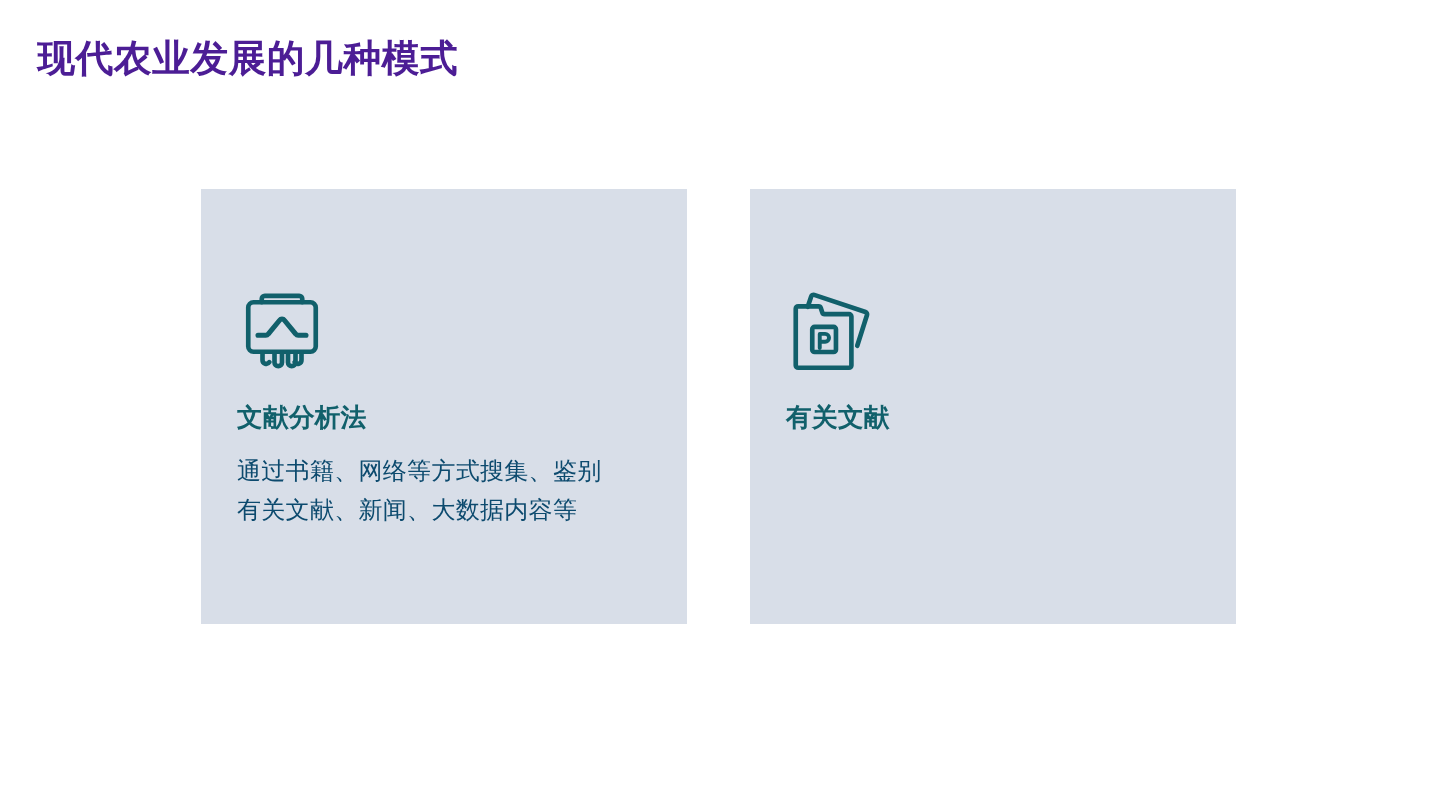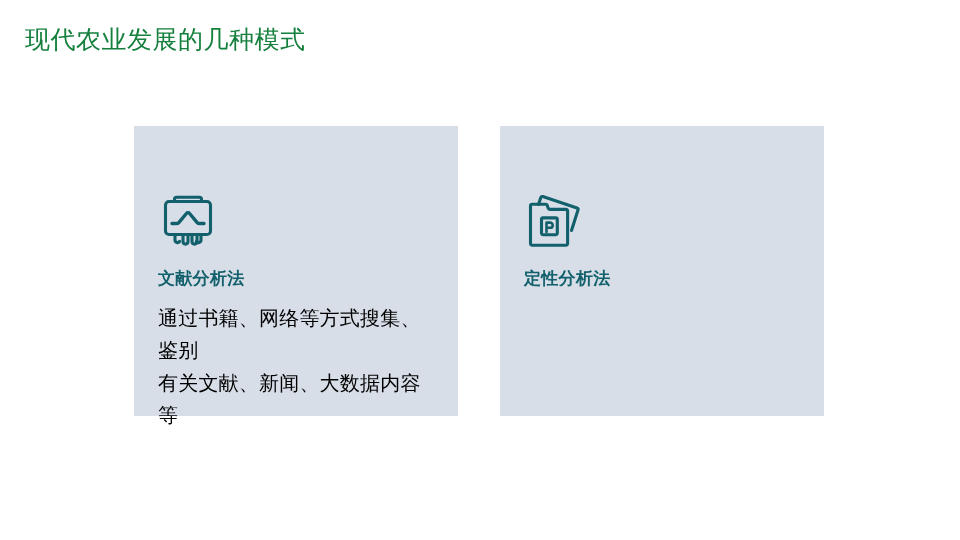--- a/index.html
+++ b/index.html
@@ -19,22 +19,22 @@
     inset: 0;
     width: 960px;
     height: 540px;
     background: #ffffff;
   }
   .slide-title {
     position: absolute;
     left: 25px;
     top: 24px;
     font-size: 25px;
-    font-weight: normal;
-    color: #15803d;
+    font-weight: bold;
+    color: #4c1d95;
     letter-spacing: 0.5px;
     line-height: 1.2;
     white-space: nowrap;
   }
   .cards {
     position: absolute;
     left: 134px;
     top: 126px;
     width: 690px;
     height: 290px;
@@ -68,22 +68,22 @@
     font-weight: bold;
     color: #11606b;
     letter-spacing: 0.3px;
     line-height: 1.3;
   }
   .card-body {
     position: absolute;
     left: 24px;
     top: 176px;
     width: 282px;
-    font-size: 20px;
-    color: #000000;
+    font-size: 16px;
+    color: #0c4a6e;
     line-height: 1.62;
     letter-spacing: 0.2px;
     white-space: pre-line;
   }
 </style>
 </head>
 <body>
 
 <div class="slide">
 
@@ -110,17 +110,17 @@
 
     <div class="card">
       <div class="card-icon">
         <svg width="60" height="60" viewBox="0 0 60 60" fill="none" stroke="#11606b" stroke-width="3.1" stroke-linecap="round" stroke-linejoin="round">
           <path d="M14.5 12.5 L16.8 5.6 a1.6 1.6 0 0 1 2.0 -1.0 L53.0 16.0 a1.6 1.6 0 0 1 1.0 2.0 L47.5 38.5"></path>
           <path d="M6.5 13.8 a1.6 1.6 0 0 1 1.6 -1.6 h13.6 a1.6 1.6 0 0 1 1.5 1.1 l1.0 3.0 a1.6 1.6 0 0 0 1.5 1.1 h16.3 a1.6 1.6 0 0 1 1.6 1.6 v32.6 a1.6 1.6 0 0 1 -1.6 1.6 h-33.9 a1.6 1.6 0 0 1 -1.6 -1.6 z"></path>
           <path d="M17.5 27.5 a1.6 1.6 0 0 1 1.6 -1.6 h12.6 a1.6 1.6 0 0 1 1.6 1.6 v13.6 a1.6 1.6 0 0 1 -1.6 1.6 h-12.6 a1.6 1.6 0 0 1 -1.6 -1.6 z"></path>
           <path d="M22.5 40 v-9.4 h3.6 a2.6 2.6 0 0 1 0 5.2 h-3.6" stroke-width="2.6"></path>
         </svg>
       </div>
-      <div class="card-heading">定性分析法</div>
+      <div class="card-heading">有关文献</div>
     </div>
 
   </div>
 </div>
 
 </body></html>

